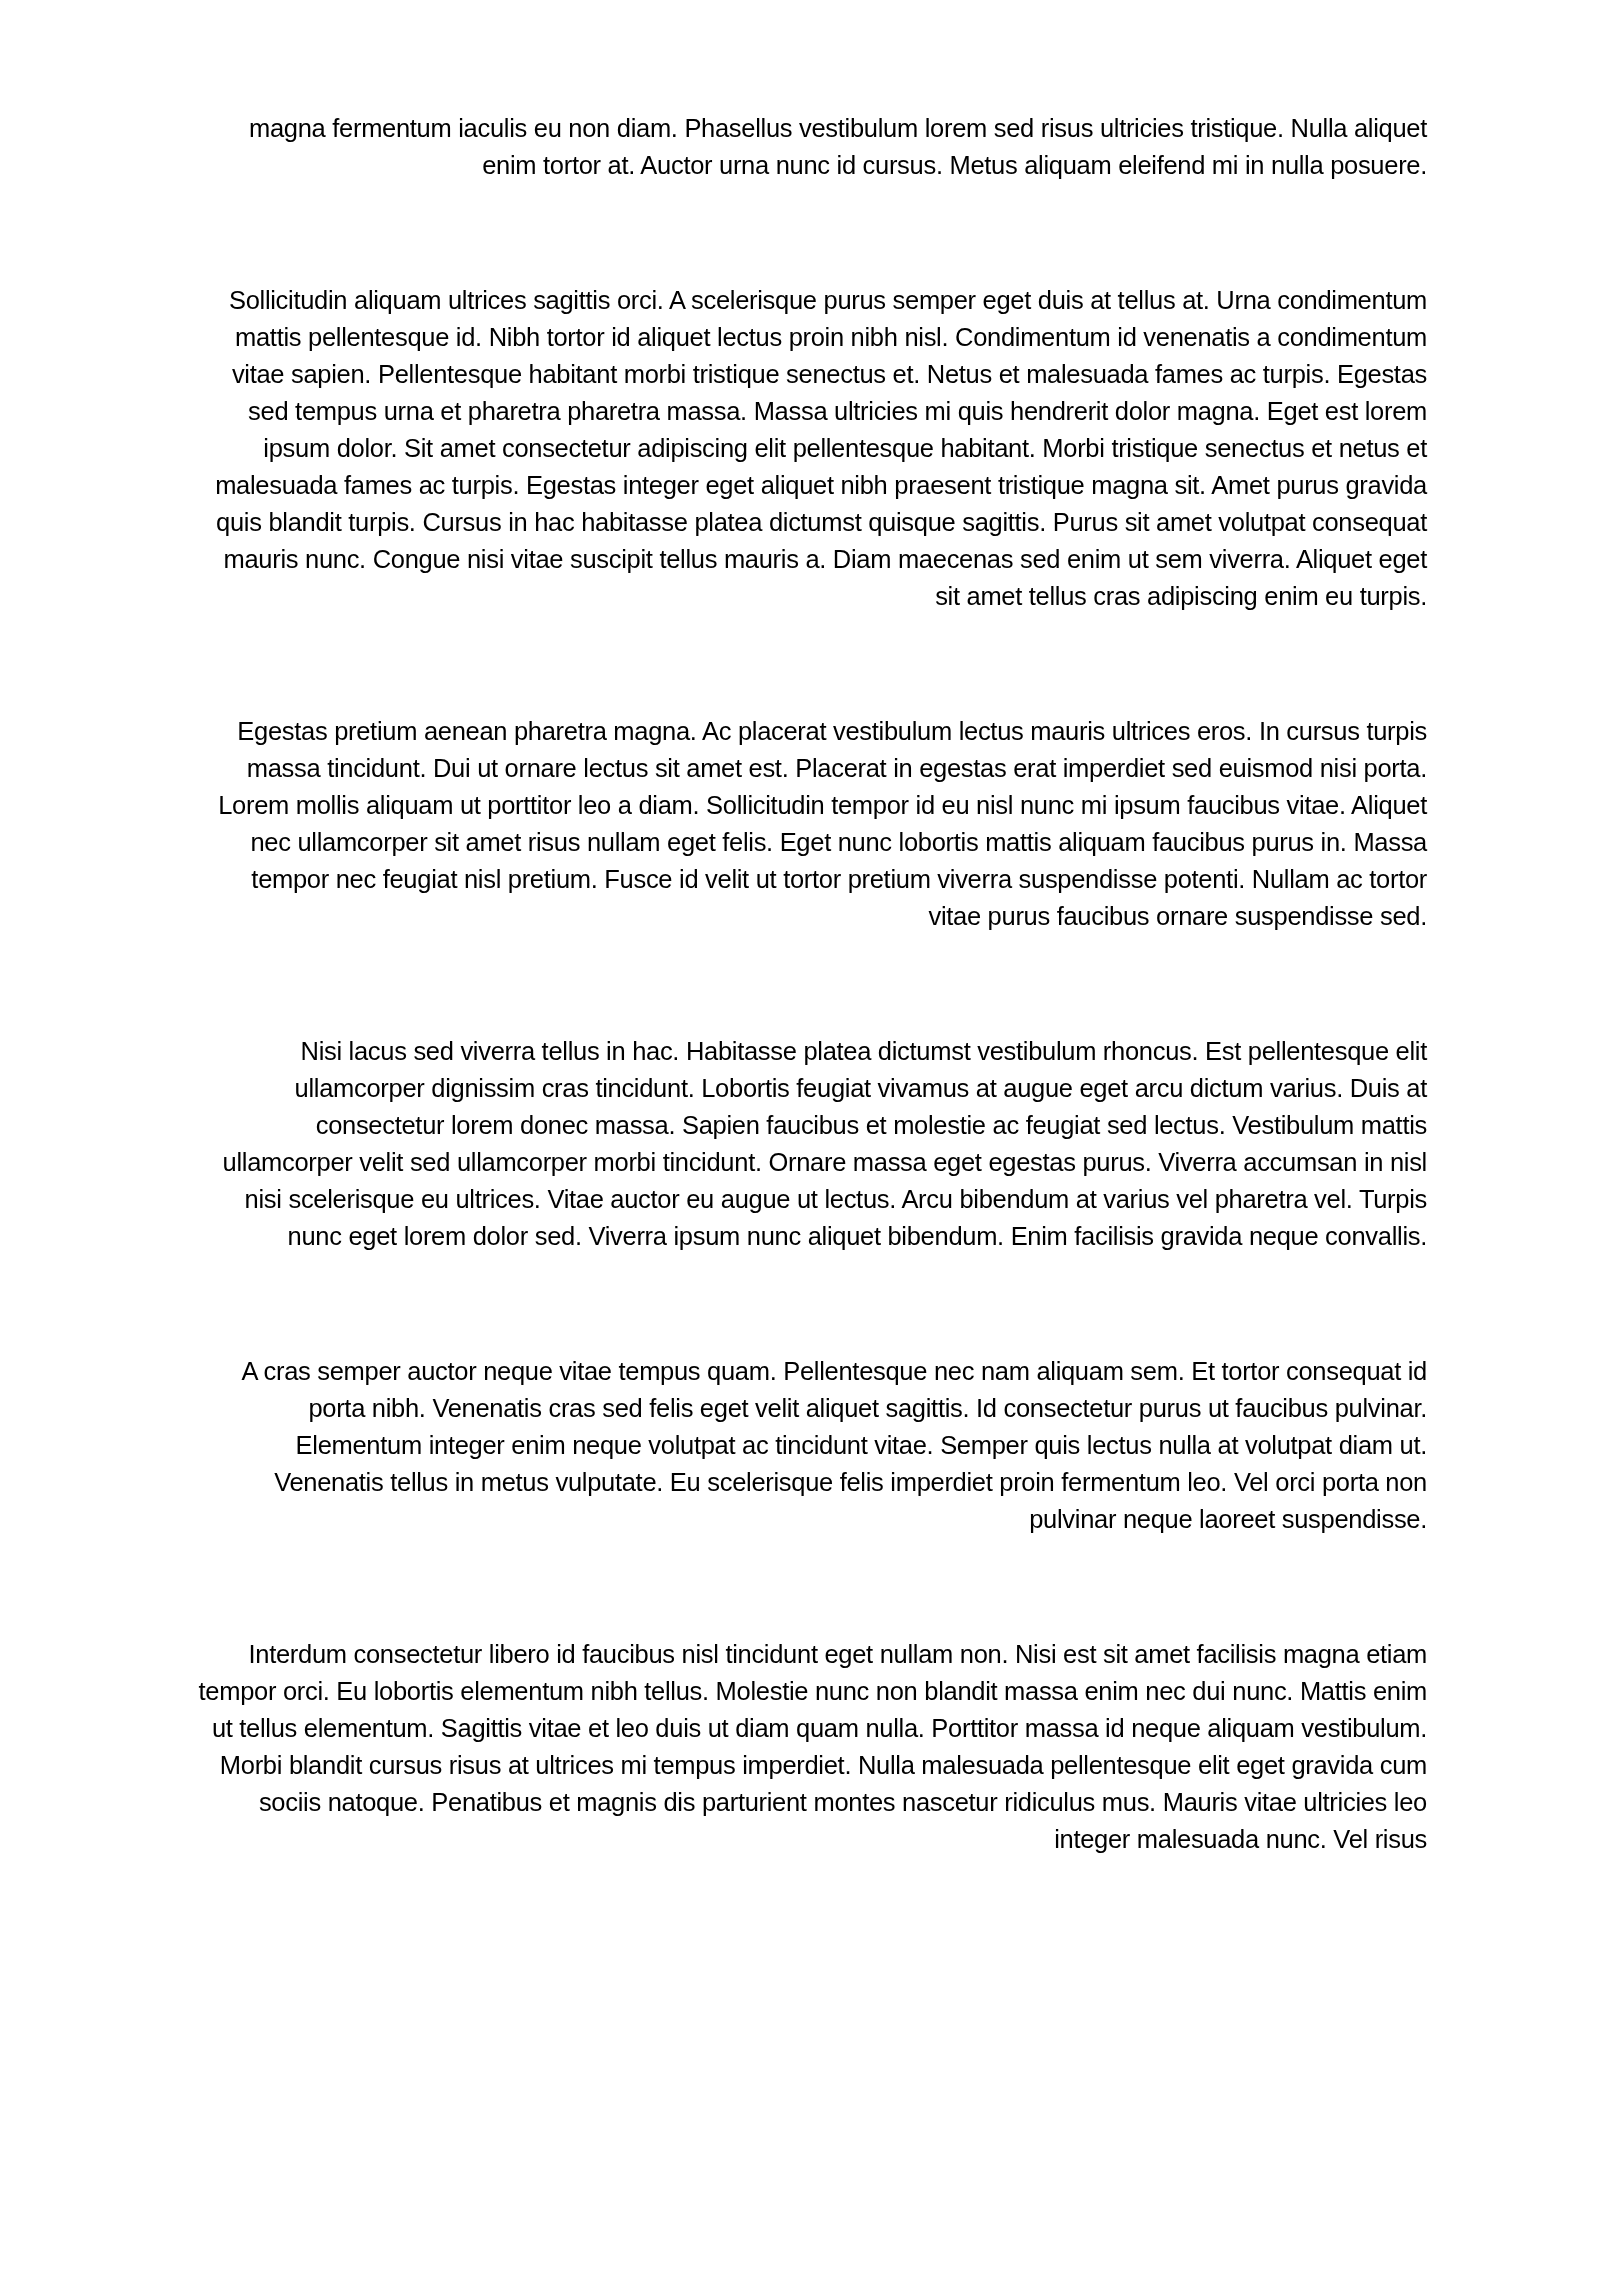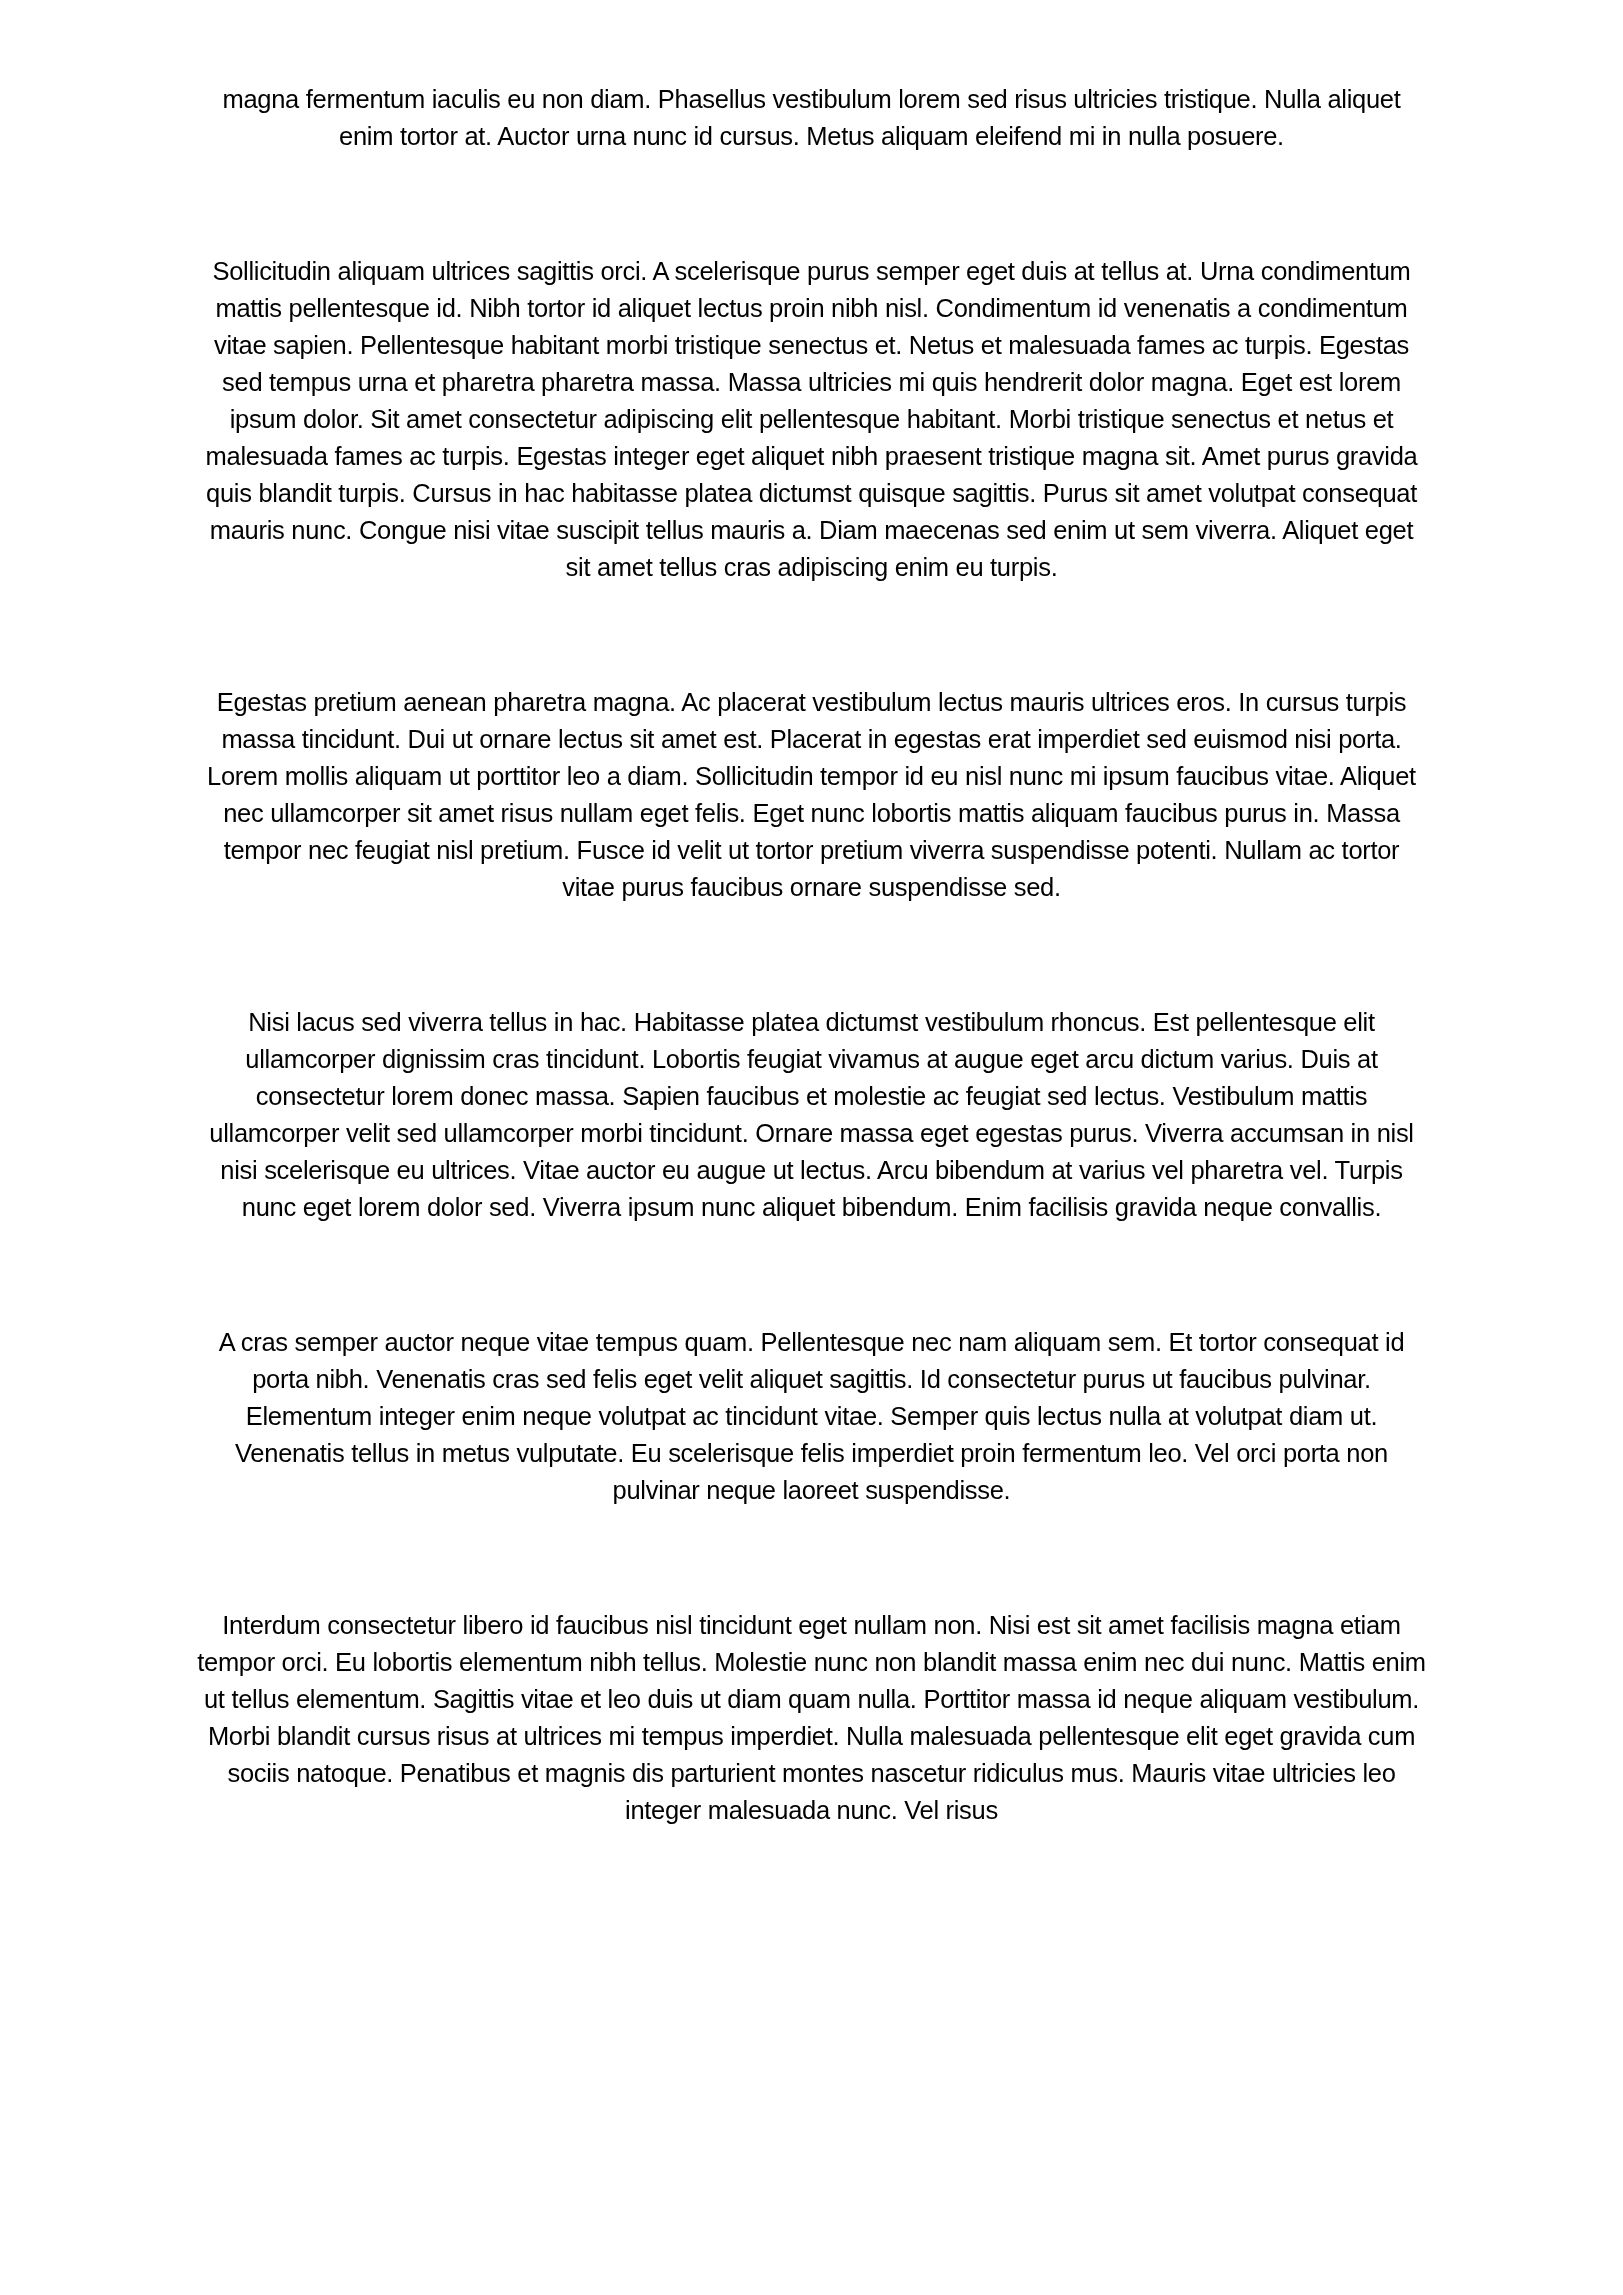--- a/index.html
+++ b/index.html
@@ -13,26 +13,26 @@
     height: 2295px;
     background: #ffffff;
     overflow: hidden;
     font-family: "Liberation Sans", "DejaVu Sans", sans-serif;
   }
   .content {
     position: absolute;
     top: 0;
     left: 196px;
     width: 1231px;
-    padding-top: 81px;
+    padding-top: 110px;
     color: #000000;
     font-size: 25.5px;
     line-height: 37px;
     letter-spacing: -0.3px;
-    text-align: center;
+    text-align: right;
   }
   .content p {
     margin: 0 0 98px 0;
     padding: 0;
   }
 </style>
 </head>
 <body>
 
 <div class="page">

